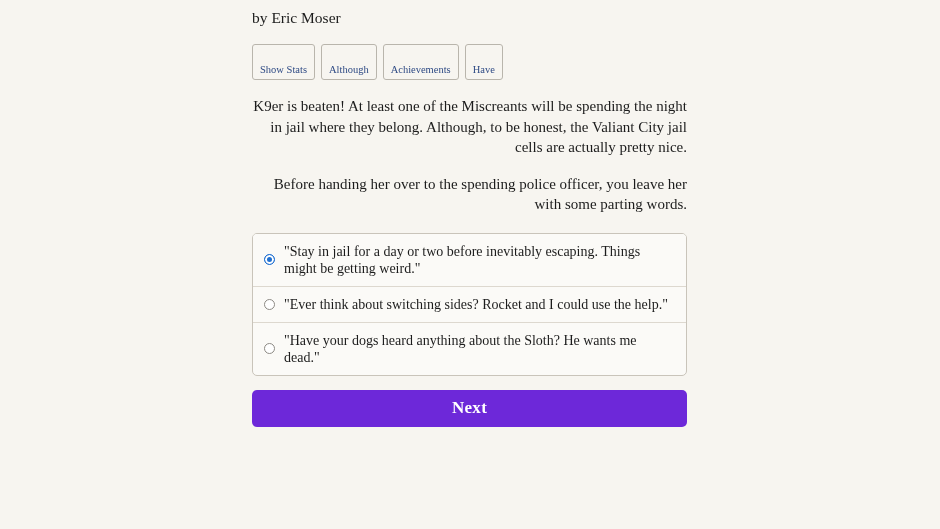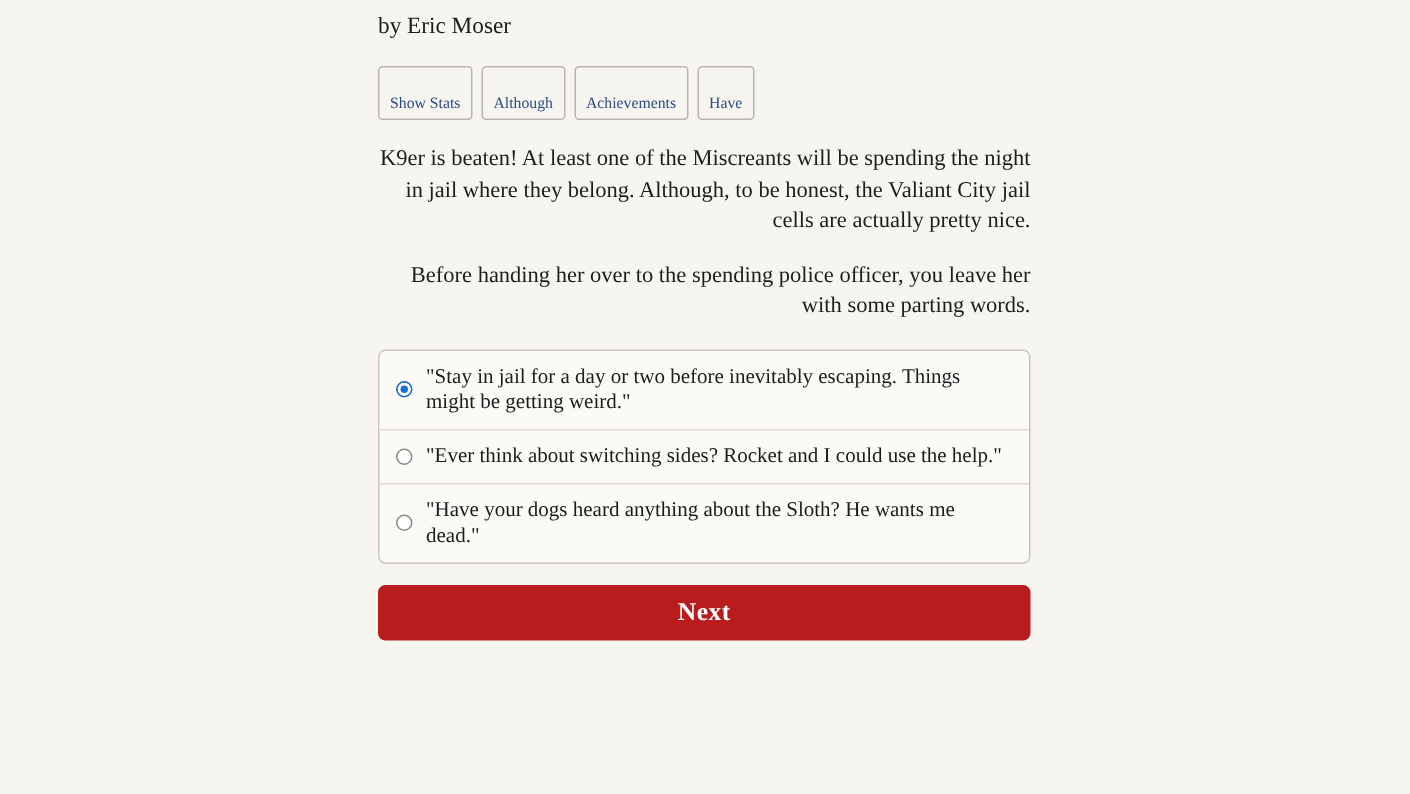--- a/index.html
+++ b/index.html
@@ -99,21 +99,21 @@
   }
   .choice-label {
     font-size: 14px;
     line-height: 17px;
     color: #1c1c1c;
   }
   .next-btn {
     display: block;
     width: 100%;
     margin-top: 14px;
-    background: #b91c1c;
+    background: #6d28d9;
     color: #ffffff;
     border: none;
     border-radius: 5px;
     font-family: "Liberation Serif", serif;
     font-weight: bold;
     font-size: 17px;
     letter-spacing: .3px;
     padding: 8px 0 9px 0;
     cursor: pointer;
   }

